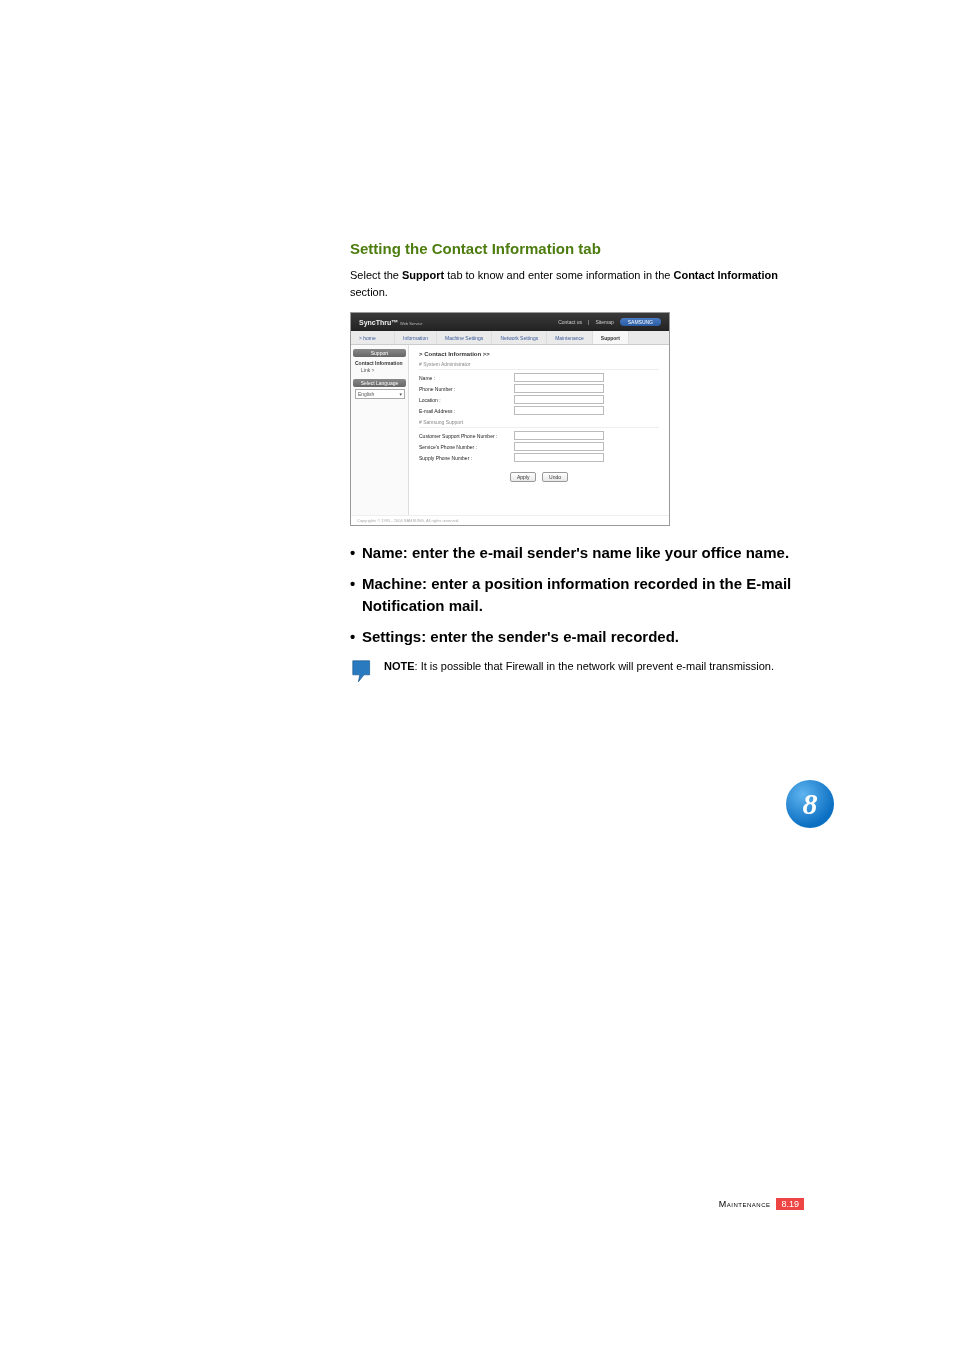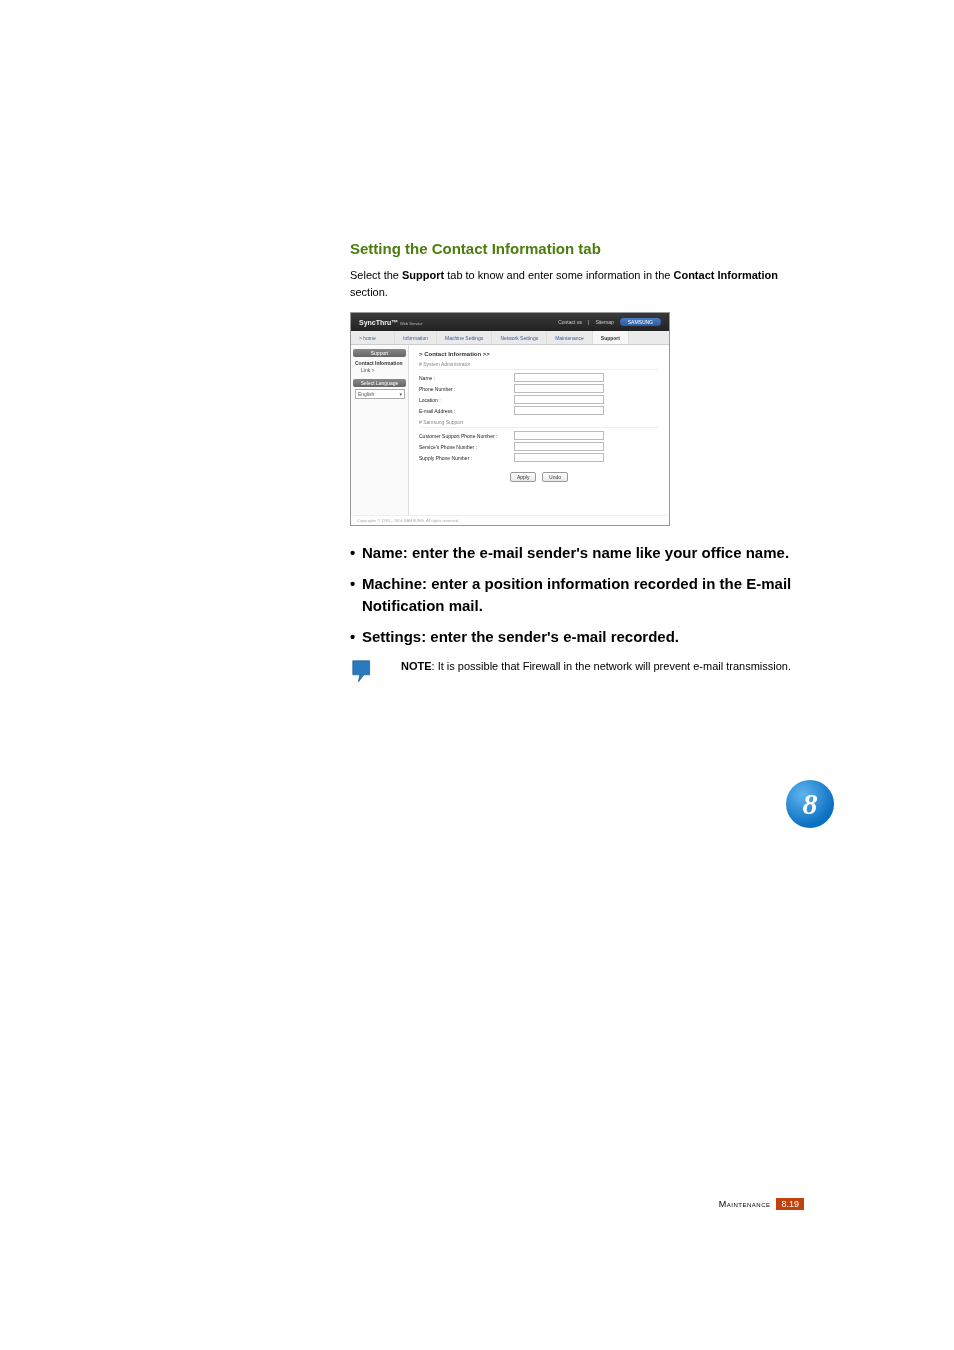--- a/index.html
+++ b/index.html
@@ -147,21 +147,21 @@
     content: "•";
     position: absolute;
     left: 0;
     top: 0;
   }
 
   .note-row {
     display: flex;
     align-items: flex-start;
     margin-top: 10px;
-    gap: 23px;
+    gap: 6px;
   }
   .note-icon svg { width: 28px; height: 28px; }
   .note-text {
     font-size: 11px;
     line-height: 1.5;
     flex: 1;
   }
 
   .chapter-badge {
     position: absolute;
@@ -188,21 +188,21 @@
     font-size: 9px;
     display: flex;
     align-items: center;
     gap: 6px;
   }
   .footer-label {
     letter-spacing: 0.5px;
     font-variant: small-caps;
   }
   .footer-page {
-    background: #c2410c;
+    background: #ef4444;
     color: #fff;
     padding: 1px 5px;
     font-size: 9px;
   }
 </style>
 </head>
 <body>
 
 <div class="page">
   <h2>Setting the Contact Information tab</h2>

